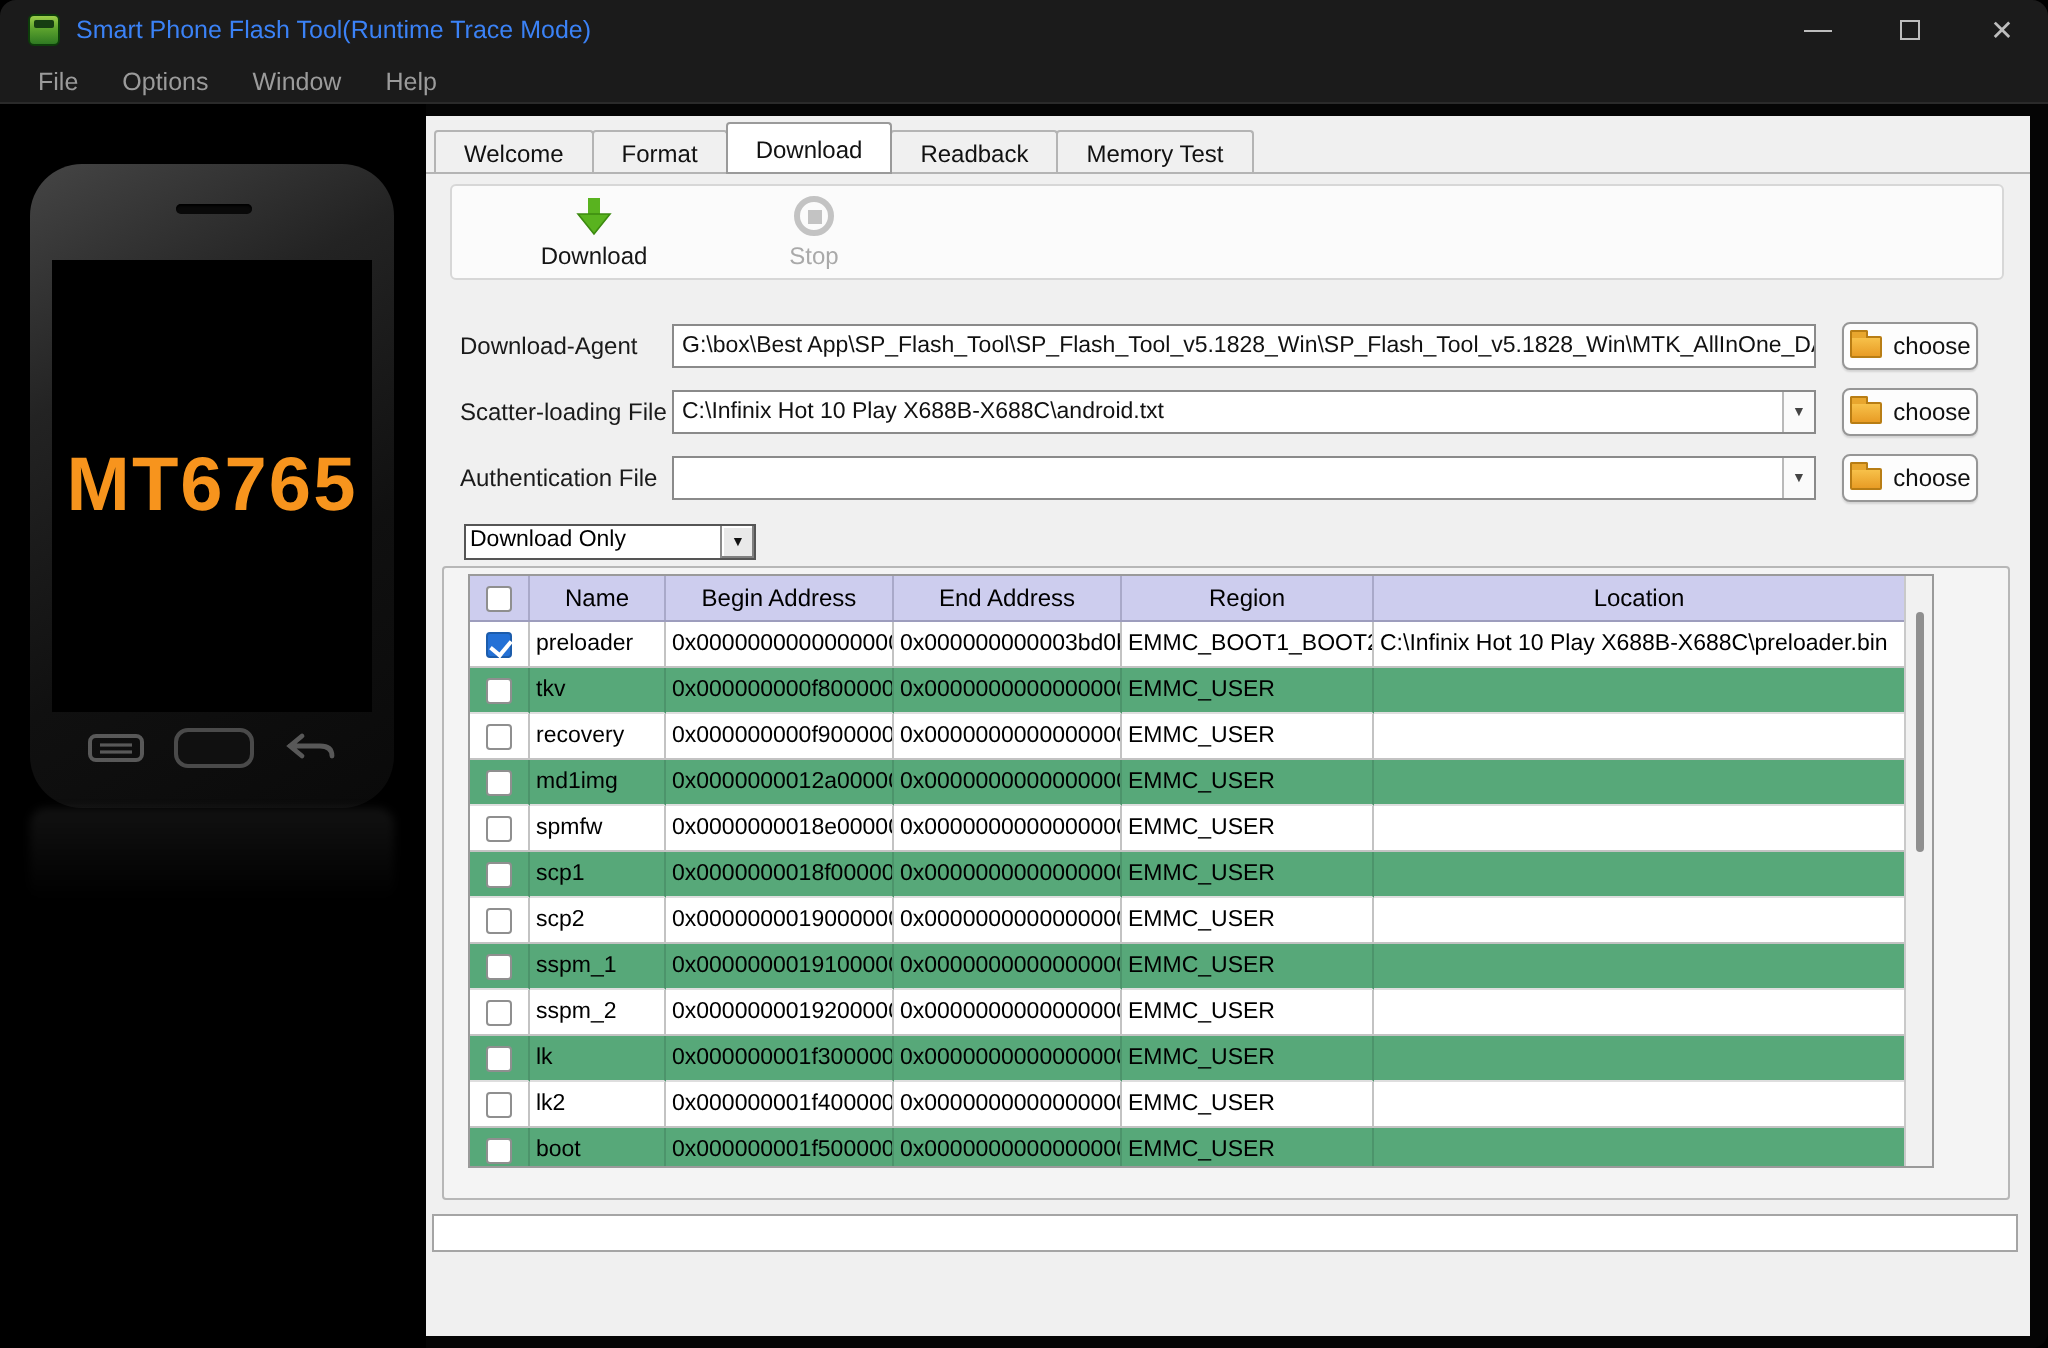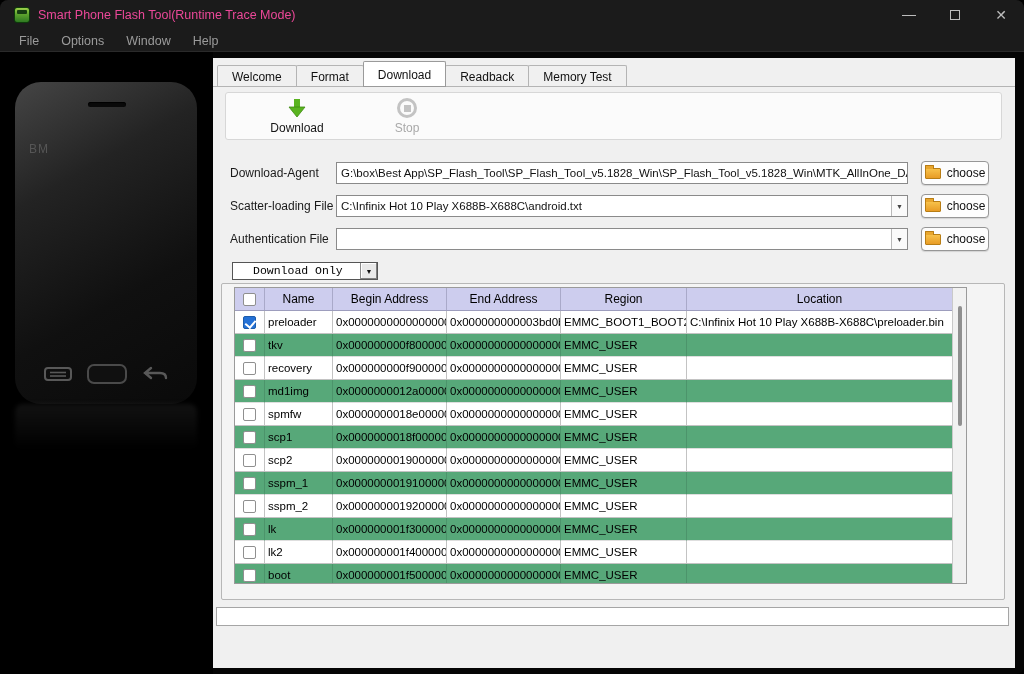--- a/index.html
+++ b/index.html
@@ -9,21 +9,21 @@
     border-radius:8px; overflow:hidden; }
 
   
   .titlebar { position:absolute; left:0; top:0; width:1024px; height:30px;
     background:#1b1b1b; display:flex; align-items:center; }
   .app-icon { position:absolute; left:14px; top:7px; width:16px; height:16px;
     border-radius:3px; background:linear-gradient(180deg,#9ccf4a 0%,#5da32e 45%,#2f7a22 100%);
     border:1px solid #0d3d0a; }
   .app-icon::after { content:""; position:absolute; left:2px; top:2px; right:2px; height:4px;
     background:#163d12; border-radius:1px; }
-  .title-text { position:absolute; left:38px; top:8px; font-size:12.5px; color:#ec4899; }
+  .title-text { position:absolute; left:38px; top:8px; font-size:12.5px; color:#3b82f6; }
   .win-controls { position:absolute; right:0; top:0; height:30px; display:flex; }
   .win-btn { width:46px; height:30px; display:flex; align-items:center; justify-content:center;
     color:#bdbdbd; font-size:13px; }
   .wb-min { width:14px; height:1px; background:#bdbdbd; }
   .wb-max { width:10px; height:10px; border:1px solid #bdbdbd; }
   .wb-close { font-size:14px; line-height:14px; }
 
   
   .menubar { position:absolute; left:0; top:30px; width:1024px; height:22px;
     background:#1b1b1b; display:flex; align-items:center; padding-left:8px;
@@ -91,21 +91,21 @@
     box-shadow:0 1px 1px rgba(0,0,0,.12); }
   .folder-ic { position:relative; width:16px; height:11px; background:linear-gradient(180deg,#f7c14a,#e89c25);
     border:1px solid #b87d14; border-radius:1px; }
   .folder-ic::before { content:""; position:absolute; left:-1px; top:-4px; width:7px; height:3px;
     background:#e8a62e; border:1px solid #b87d14; border-bottom:none;
     border-top-left-radius:1px; border-top-right-radius:1px; }
 
   
   .mode-combo { position:absolute; left:19px; top:204px; width:146px; height:18px;
     background:#fff; border:1px solid #555; display:flex; }
-  .mode-value { flex:1; font-size:11.5px; color:#000; padding:1px 20px; white-space:nowrap; overflow:hidden;font-family:Liberation Mono, monospace; }
+  .mode-value { flex:1; font-size:11.5px; color:#000; padding:1px 2px; white-space:nowrap; overflow:hidden; }
   .mode-btn { width:17px; background:#e9e9e9; border-left:1px solid #8a8a8a;
     display:flex; align-items:center; justify-content:center; font-size:7px; color:#111;
     box-shadow:inset -1px -1px 0 #808080, inset 1px 1px 0 #fff; }
 
   
   .table-group { position:absolute; left:8px; top:225px; width:784px; height:317px;
     background:#f4f4f4; border:1px solid #b7b7b7; border-radius:2px; }
   .ptable { position:absolute; left:21px; top:229px; width:733px; height:297px;
     background:#fff; border:1px solid #9a9a9a; overflow:hidden; display:flex; }
   .t-main { width:719px; }
@@ -172,20 +172,23 @@
       <div class="menu-item">File</div>
       <div class="menu-item">Options</div>
       <div class="menu-item">Window</div>
       <div class="menu-item">Help</div>
     </div>
 
   <div class="phone-area">
     <div class="phone">
       <div class="phone-speaker"></div>
       <div class="phone-brand">BM</div>
+      <div class="phone-screen">
+        <div class="chip-name">MT6765</div>
+      </div>
       <div class="phone-nav">
         <svg width="30" height="18" viewBox="0 0 30 18" class="nav-ic">
           <rect x="2" y="3" width="26" height="12" rx="3" fill="none" stroke="#666" stroke-width="2"></rect>
           <line x1="7" y1="7.5" x2="23" y2="7.5" stroke="#666" stroke-width="1.6"></line>
           <line x1="7" y1="11" x2="23" y2="11" stroke="#666" stroke-width="1.6"></line>
         </svg>
         <svg width="42" height="22" viewBox="0 0 42 22" class="nav-ic">
           <rect x="2" y="2" width="38" height="18" rx="6" fill="#111" stroke="#555" stroke-width="2"></rect>
         </svg>
         <svg width="28" height="18" viewBox="0 0 28 18" class="nav-ic">

